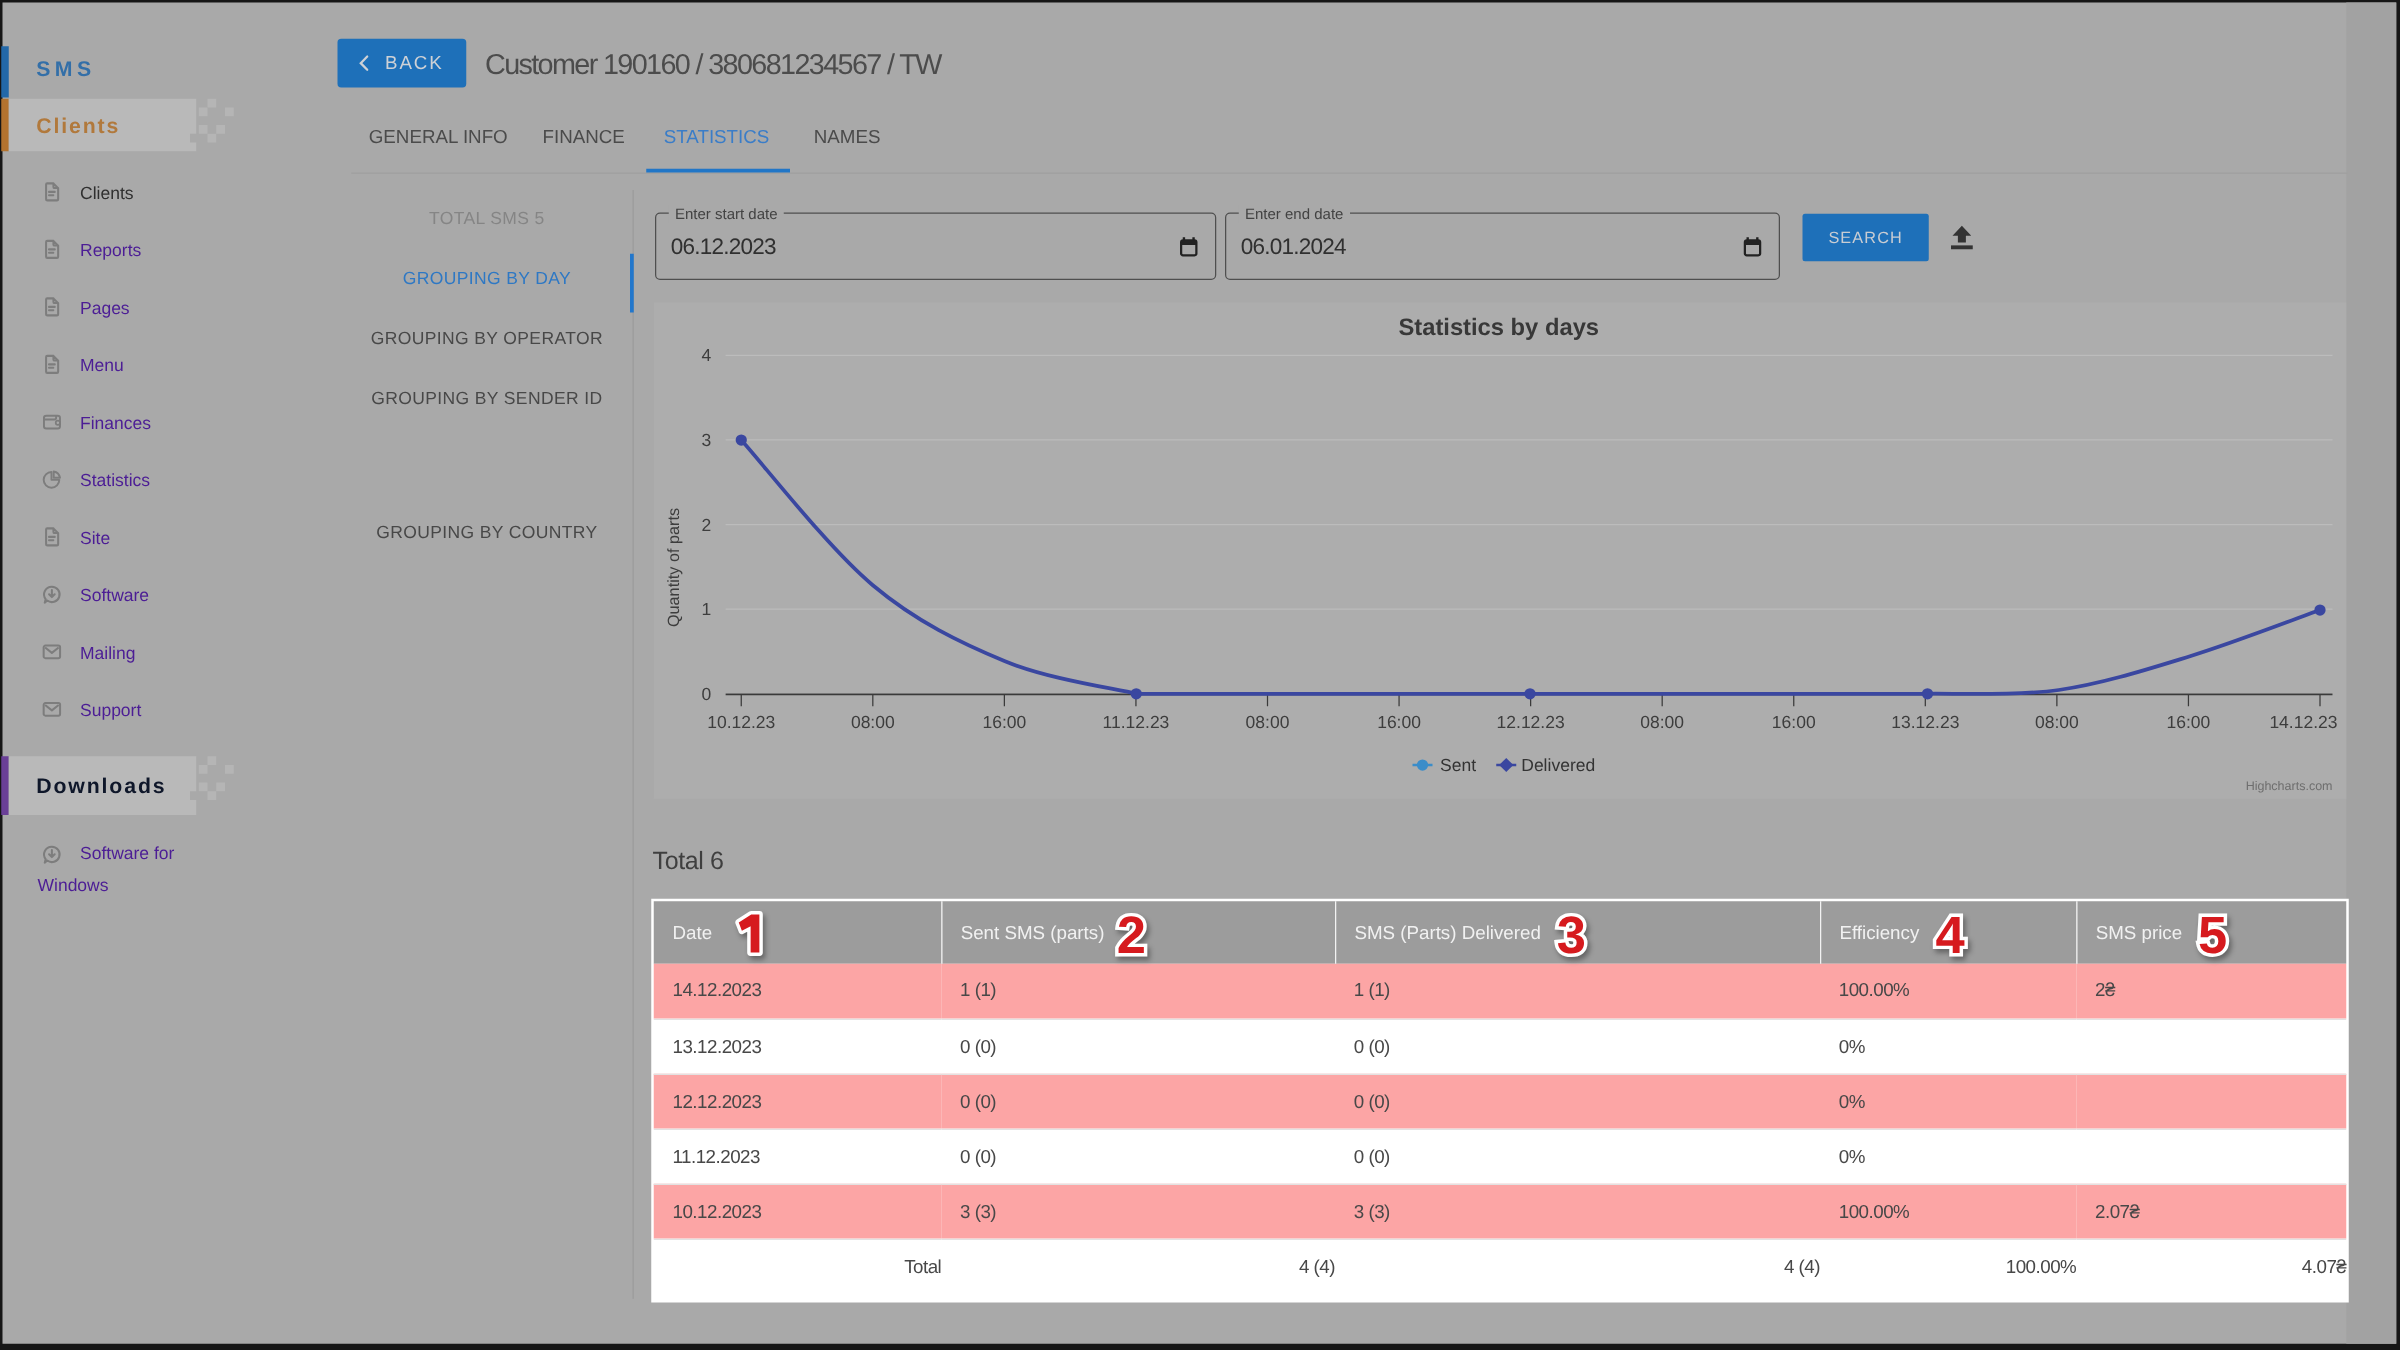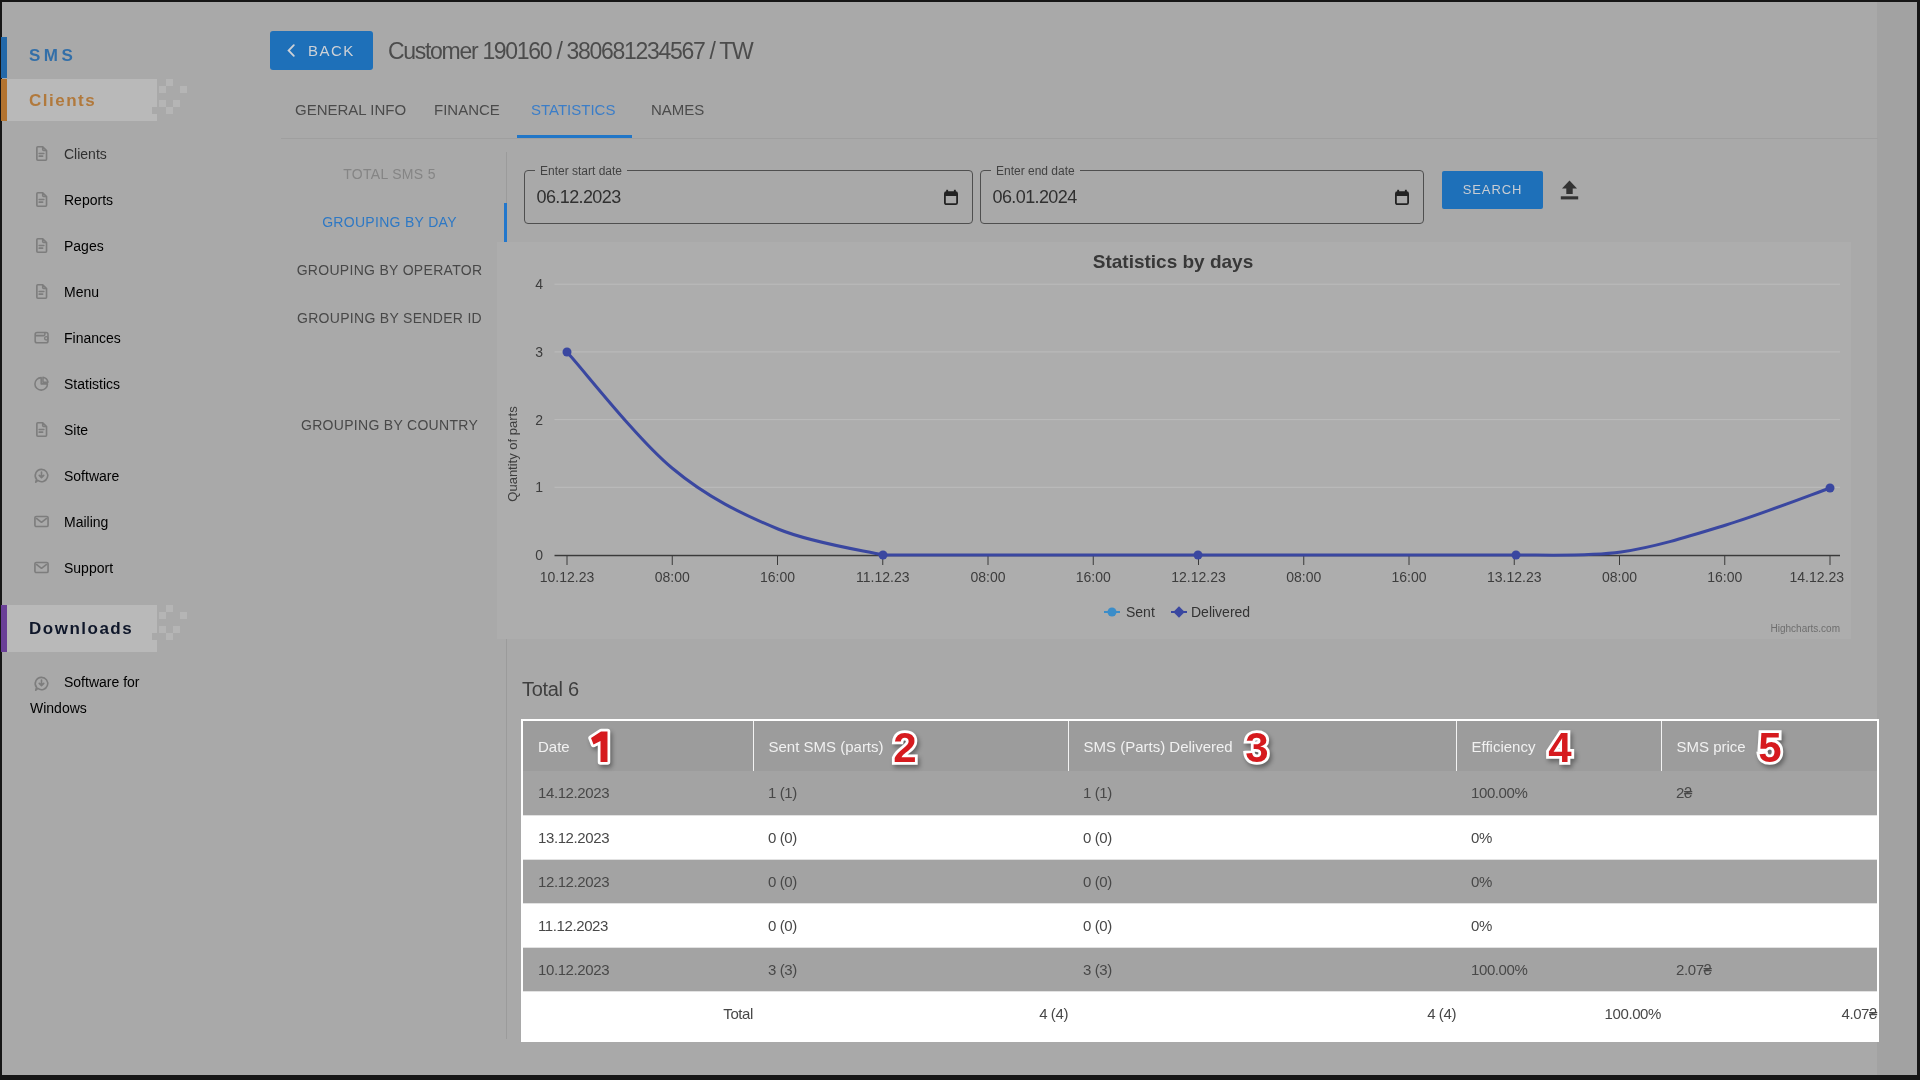--- a/index.html
+++ b/index.html
@@ -9,21 +9,21 @@
 #card { position:absolute; left:0; top:0; width:1915px; height:1073px; }
 .abs { position:absolute; }
 
 
 .sbar { position:absolute; left:-1px; width:6px; }
 #bar-sms { top:35px; height:41px; background:#2368a8; }
 #bar-cli { top:77px; height:42px; background:#b3732f; }
 #bar-dl  { top:603px; height:47px; background:#6a3f97; }
 .sstripe { position:absolute; left:5px; width:150px; background:#b9b9b9; }
 .shead { position:absolute; left:27px; font-weight:bold; letter-spacing:2.5px; font-size:17px; }
-.mitem { position:absolute; left:62px; font-size:14px; color:#000000; }
+.mitem { position:absolute; left:62px; font-size:14px; color:#4c1d95; }
 .micon { position:absolute; left:31px; width:17px; height:17px; }
 .micon svg { width:17px; height:17px; display:block; }
 
 
 #backbtn { position:absolute; left:268px; top:29px; width:103px; height:39px; background:#1e70b9; border-radius:3px; color:#ced1d6; font-size:15px; letter-spacing:1.5px; }
 #backbtn .txt { position:absolute; left:38px; top:11px; }
 #title { position:absolute; left:386px; top:36px; font-size:23px; letter-spacing:-1.3px; color:#4c4c4c; }
 .tab { position:absolute; top:99px; font-size:15px; font-weight:normal; letter-spacing:0px; color:#4b4b4b; }
 #tabrule { position:absolute; left:279px; top:136px; width:1597px; height:1px; background:#9f9f9f; }
 #tabactive { position:absolute; left:515px; top:133px; width:115px; height:3px; background:#2176c7; }
@@ -33,30 +33,30 @@
 #lnav-divider { position:absolute; left:504px; top:150px; width:1px; height:887px; background:#9b9b9b; }
 #lnav-active { position:absolute; left:502px; top:201px; width:3px; height:47px; background:#2277cc; }
 
 
 .fld { position:absolute; top:168px; height:54px; border:1px solid #4f4f4f; border-radius:4px; }
 .fld .lbl { position:absolute; top:-7px; left:10px; background:#a9a9a9; padding:0 5px; font-size:12px; color:#424242; }
 .fld .val { position:absolute; left:11.5px; top:16px; font-size:18px; color:#303030; letter-spacing:-0.6px; }
 #srch { position:absolute; left:1440px; top:169px; width:101px; height:38px; background:#1e70b9; border-radius:2px; color:#c9cdd3; font-size:13px; letter-spacing:0.9px; text-align:center; line-height:38px; }
 
 
-#chart { position:absolute; left:495px; top:240px; width:1354px; height:397px; background:#adadad; }
+#chart { position:absolute; left:521px; top:240px; width:1354px; height:397px; background:#adadad; }
 
 
 #total6 { position:absolute; left:520px; top:676px; font-size:20px; letter-spacing:-0.3px; color:#3f3f3f; }
 #tablewrap { position:absolute; left:519px; top:717px; width:1358px; height:323px; background:#ffffff; padding:2px; overflow:hidden; }
 table { border-collapse:collapse; width:100%; table-layout:fixed; }
 th { background:#9c9c9c; color:#f1f1f1; font-weight:normal; font-size:15px; text-align:left; height:50px; padding-left:15px; border-right:1px solid #f3f3f3; }
 th:last-child { border-right:none; }
 td { font-size:15px; color:#484848; letter-spacing:-0.4px; height:44px; padding-left:15px; border-bottom:1px solid #e2e2e2; }
-tr.odd td { background:#a3a3a3; }
+tr.odd td { background:#fca5a5; }
 tr.even td { background:#ffffff; }
 tr:last-child td { border-bottom:none;text-align:right; }
 svg text { font-family:"Liberation Sans",sans-serif; }
 </style>
 </head>
 <body>
 <div id="app">
 <div id="card">
 <div class="abs" style="left:1875px;top:0;width:40px;height:1073px;background:#a2a2a2;"></div>
 

